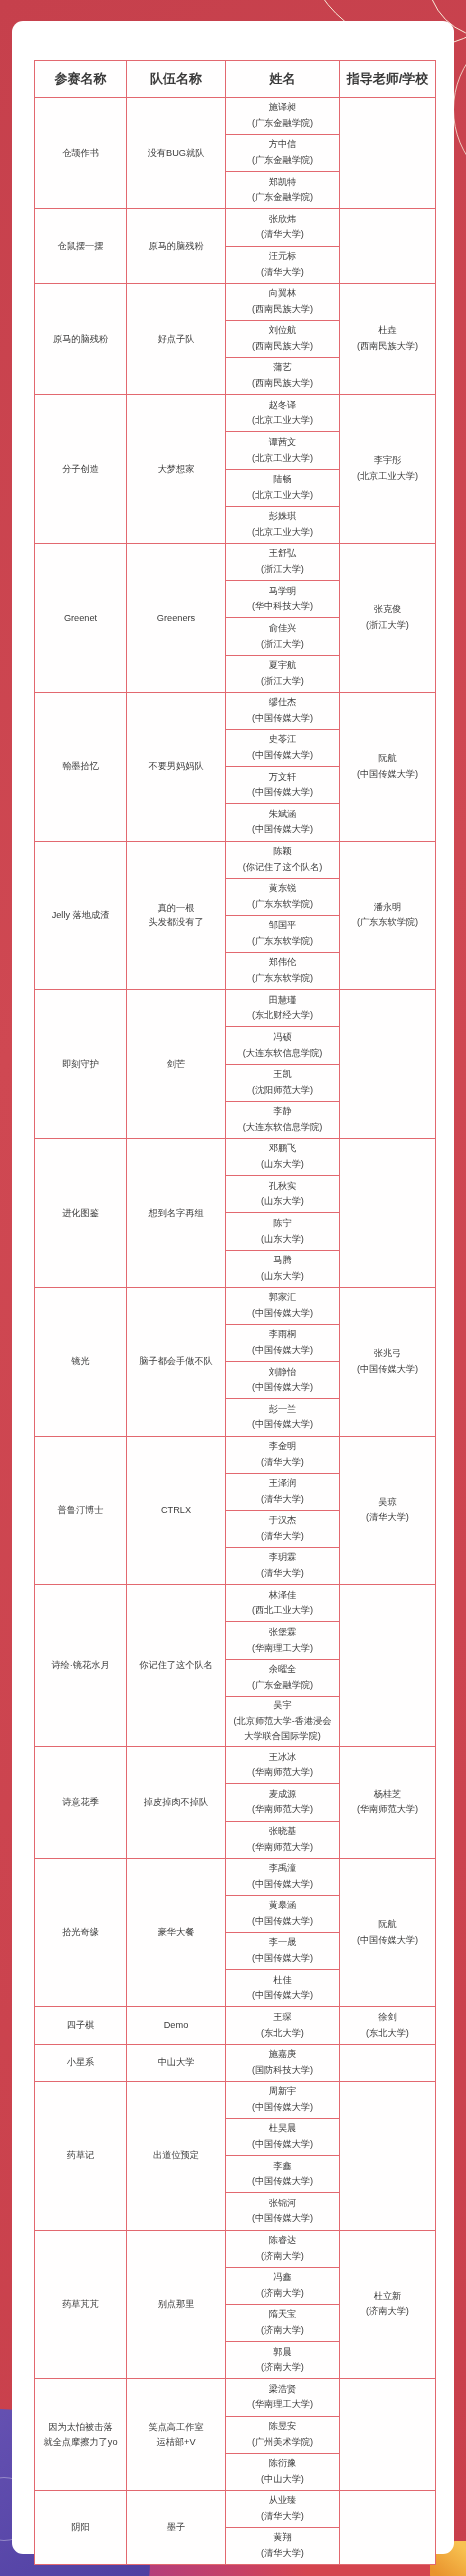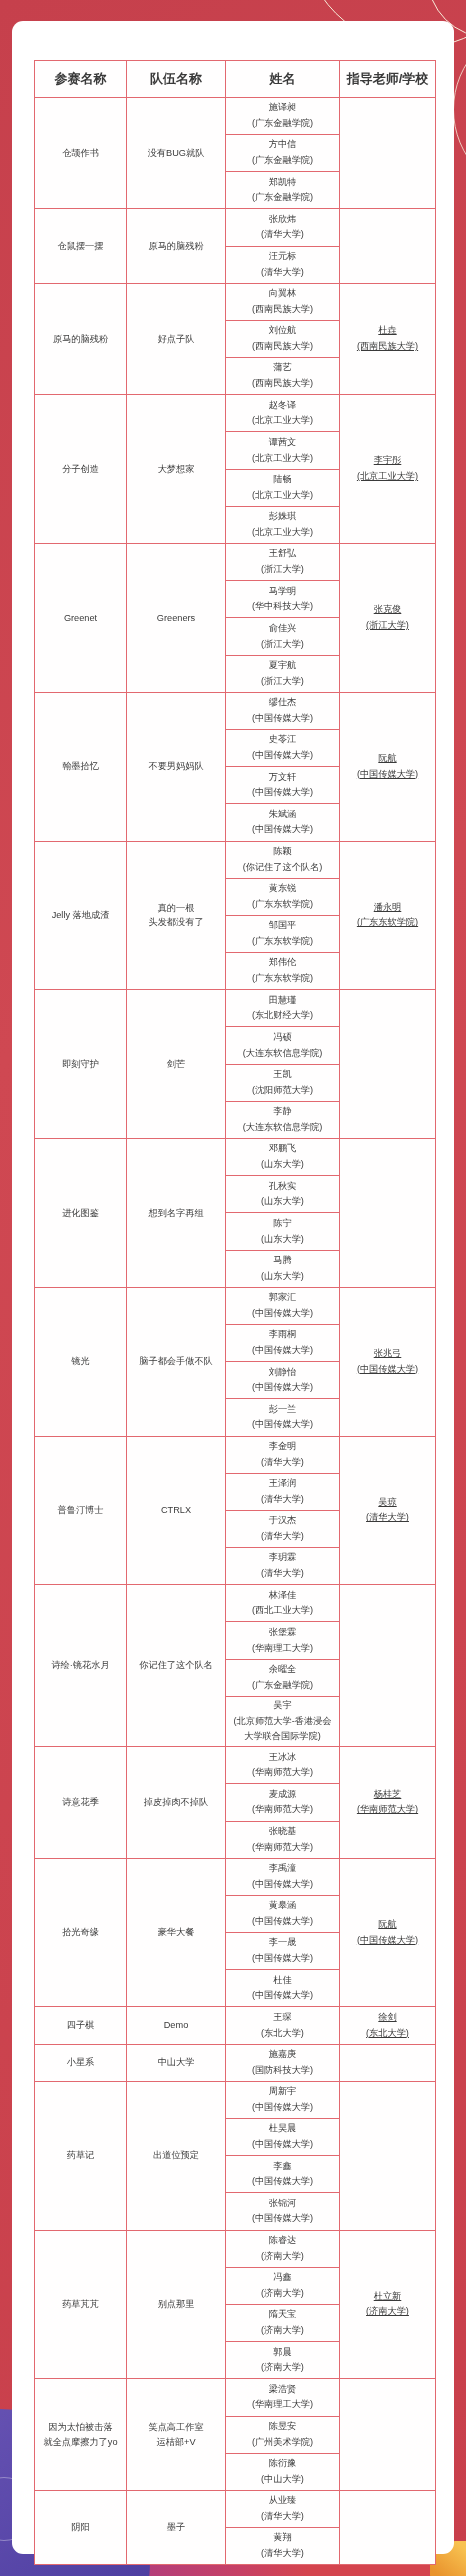--- a/index.html
+++ b/index.html
@@ -45,21 +45,21 @@
   table.results col.c3{width:114px}
   table.results col.c4{width:96px}
   table.results th,table.results td{
     border:1.1px solid #e2686f;text-align:center;vertical-align:middle;
     padding:1.1px 3.3px;background:#fffefe;
   }
   table.results th{height:34px;font-size:13px;font-weight:700;color:#3a3a3a;}
   td.member-cell{height:34px;}
   .m-name,.m-school{font-size:9.2px;line-height:15.7px;color:#3a3a3a;}
   td.comp-cell,td.team-cell{font-size:9.2px;line-height:14.6px;white-space:pre-line;color:#3a3a3a;margin-top:24px;}
-  td.advisor-cell{font-size:9.2px;line-height:15.7px;color:#3a3a3a;text-decoration:underline;}
+  td.advisor-cell{font-size:9.2px;line-height:15.7px;color:#3a3a3a;}
 </style>
 </head>
 <body>
 
 <div class="ring ring-big"></div>
 <div class="ring ring-small"></div>
 <div class="ring ring-right"></div>
 <div class="bottom-strip"></div>
 <div class="purple-ball"></div>
 <div class="purple-ring"></div>

